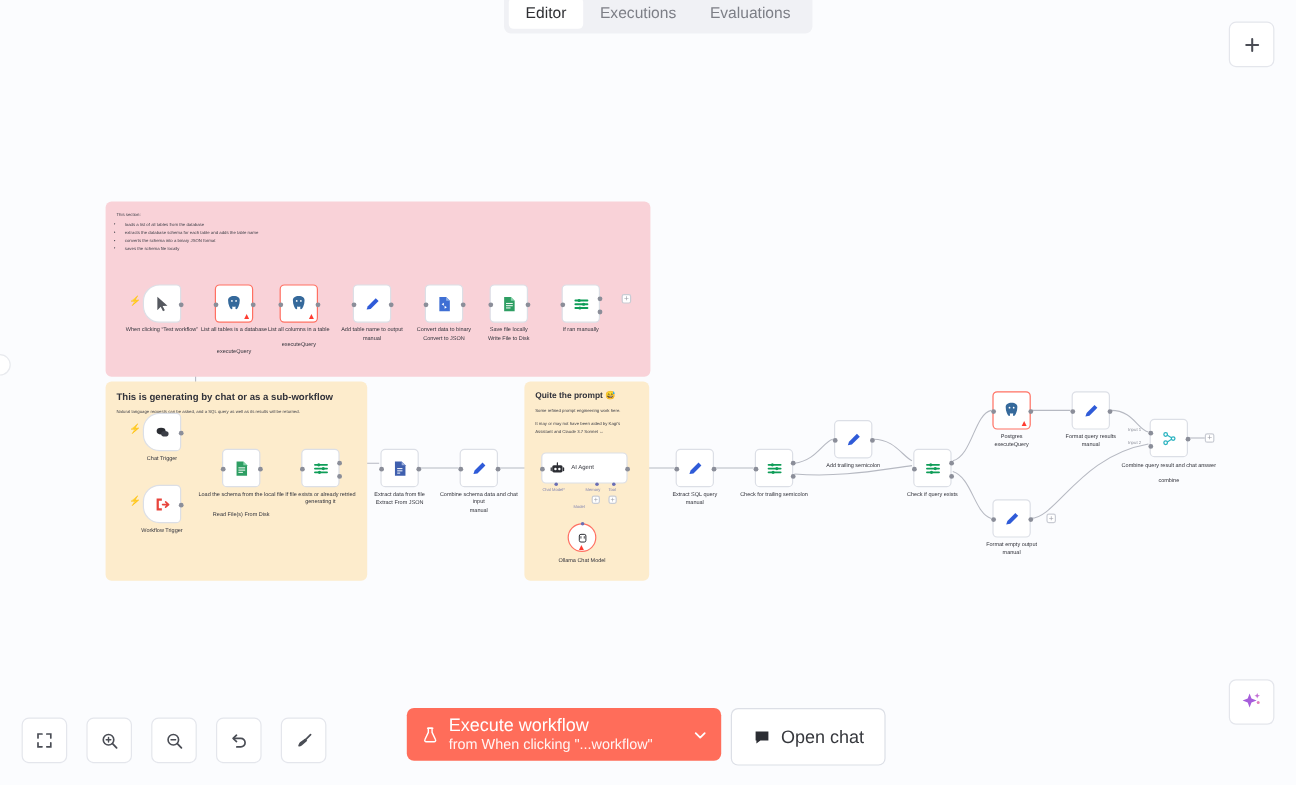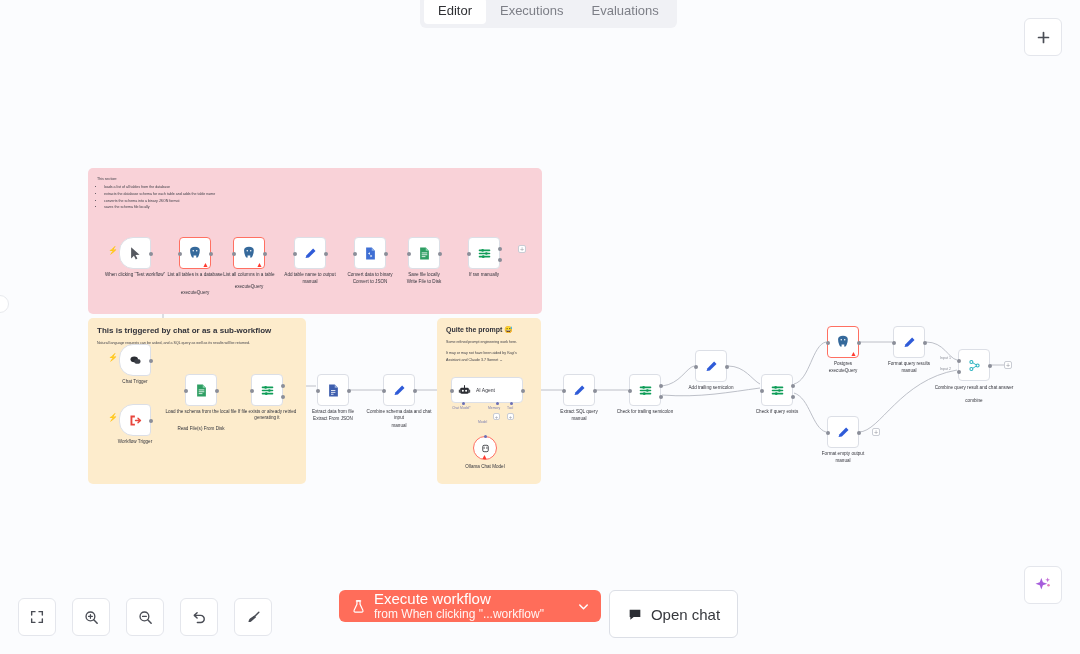--- a/index.html
+++ b/index.html
@@ -35,21 +35,21 @@
   #add-node-button { right: 18px; top: 18px; }
   #ai-assistant-button { right: 18px; top: 566px; }
 
   
   .toolbar { position: absolute; left: 18px; top: 598px; display: flex; gap: 16px; }
   .toolbar .sqbtn { position: relative; left: auto; top: auto; width: 38px; height: 38px; }
 
   
   #execute-workflow-button {
     position: absolute; left: 339px; top: 590px;
-    width: 262px; height: 32px;
+    width: 262px; height: 44px;
     background: #ff6d5a; border-radius: 6px; color: #fff;
     display: flex; align-items: center; padding: 0 10px 0 12px;
   }
   #execute-workflow-button .lbl { flex: 1; margin-left: 8px; line-height: 1.15; }
   #execute-workflow-button .t1 { font-size: 15px; }
   #execute-workflow-button .t2 { font-size: 12px; opacity: .93; }
   #open-chat-button {
     position: absolute; left: 609px; top: 590px;
     width: 129px; height: 48px;
     background: #fff; border: 1px solid #dcdfe6; border-radius: 6px;
@@ -190,21 +190,21 @@
     <div class="s-sub">This section:</div>
     <ul>
       <li>loads a list of all tables from the database</li>
       <li>extracts the database schema for each table and adds the table name</li>
       <li>converts the schema into a binary JSON format</li>
       <li>saves the schema file locally</li>
     </ul>
   </div>
 
   <div class="sticky" style="left:88px; top:318px; width:218px; height:166px; background:#fdeccc;">
-    <div class="s-title" style="font-size:8px;">This is triggered by chat or as a sub-workflow</div>
+    <div class="s-title" style="font-size:8px;">This is generating by chat or as a sub-workflow</div>
     <div class="s-sub">Natural language requests can be asked, and a SQL query as well as its results will be returned.</div>
   </div>
 
   <div class="sticky" style="left:437px; top:318px; width:104px; height:166px; background:#fdeccc;">
     <div class="s-title" style="font-size:7px;">Quite the prompt 😅</div>
     <div class="s-sub">Some refined prompt engineering work here.</div>
     <div class="s-sub" style="margin-top:5px;">It may or may not have been aided by Kagi's Assistant and Claude 3.7 Sonnet ↔</div>
   </div>
 
   <div class="node trigger" style="left:119px; top:237px;">

